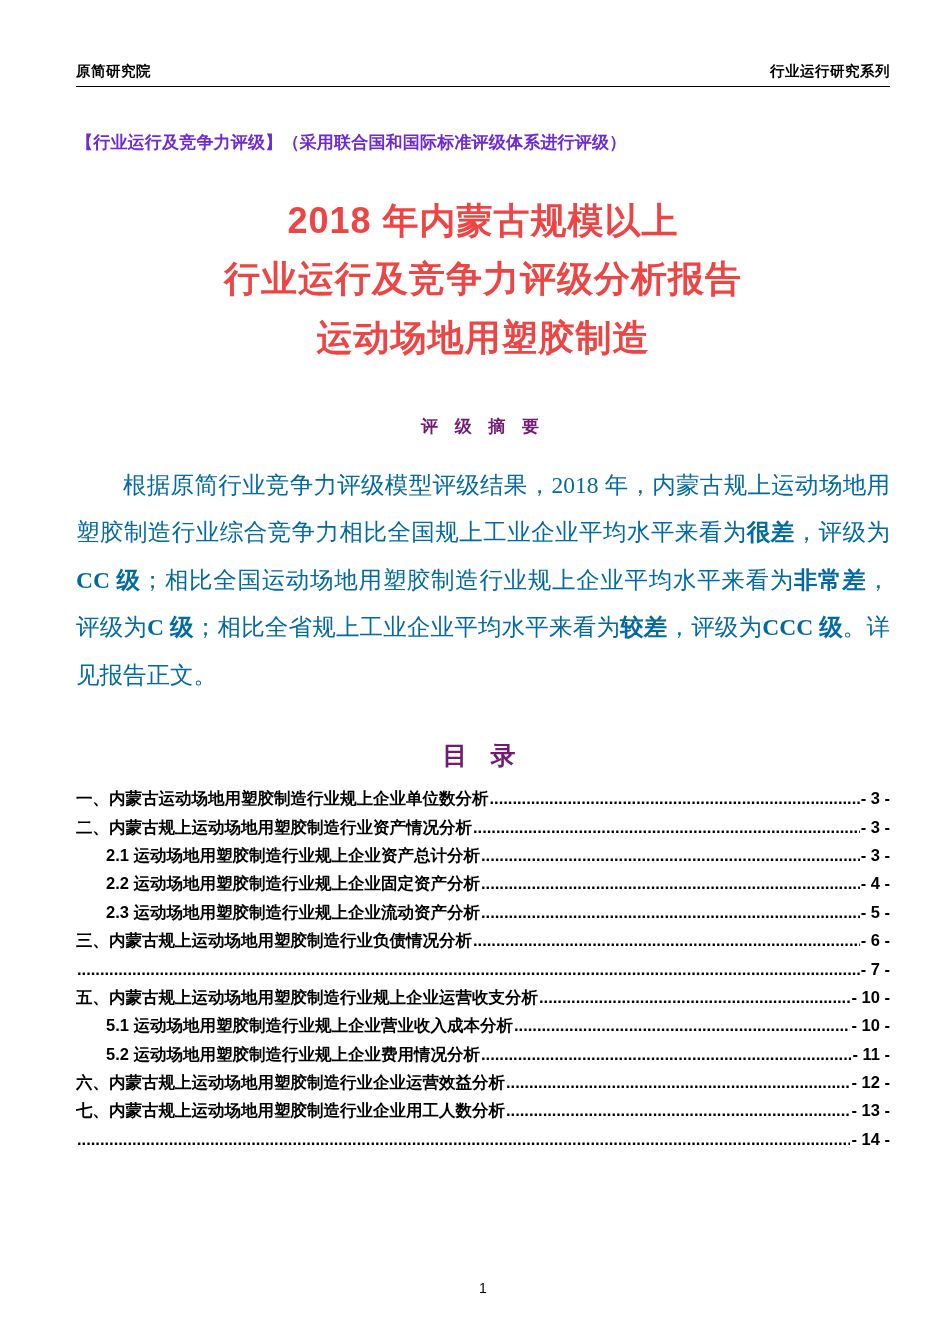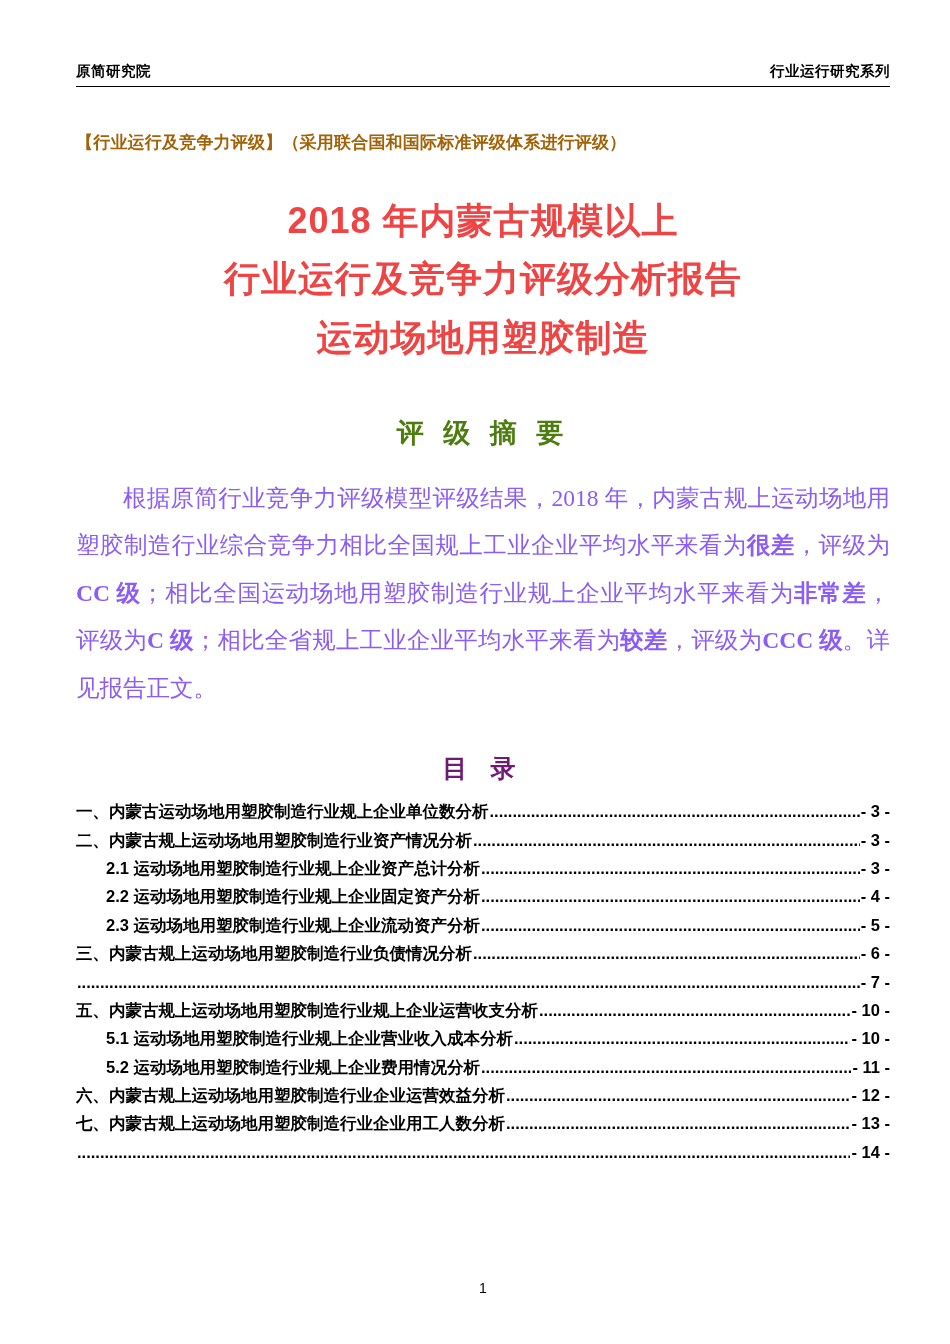--- a/index.html
+++ b/index.html
@@ -42,53 +42,53 @@
   .header-rule {
     border-bottom: 1.2px solid #000;
     margin-top: 5px;
   }
   
   .subject-line {
     margin-top: 35px;
     font-family: "Liberation Sans", "DejaVu Sans", sans-serif;
     font-size: 17px;
     font-weight: bold;
-    color: #a16207;
+    color: #6d28d9;
     letter-spacing: 0.2px;
   }
   
   .main-title {
     margin-top: 38px;
     text-align: center;
     color: #ef4444;
     font-family: "Liberation Sans", "DejaVu Sans", sans-serif;
     font-weight: bold;
     font-size: 36px;
     line-height: 1.62;
     letter-spacing: 1px;
   }
   .main-title div { white-space: nowrap; }
   
   .section-heading {
     margin-top: 48px;
     text-align: center;
     font-family: "Liberation Sans", "DejaVu Sans", sans-serif;
     font-weight: bold;
-    font-size: 27px;
+    font-size: 17px;
     letter-spacing: 6px;
-    color: #4d7c0f;
+    color: #701a75;
   }
   .summary {
     margin-top: 24px;
     font-size: 23.5px;
     line-height: 2.02;
     text-align: justify;
     text-justify: inter-ideograph;
     text-indent: 2em;
-    color: #8b5cf6;
+    color: #0369a1;
   }
   .summary b { font-weight: bold; }
   
   .toc-heading {
     margin-top: 40px;
     text-align: center;
     font-family: "Liberation Sans", "DejaVu Sans", sans-serif;
     font-weight: bold;
     font-size: 25px;
     letter-spacing: 8px;

